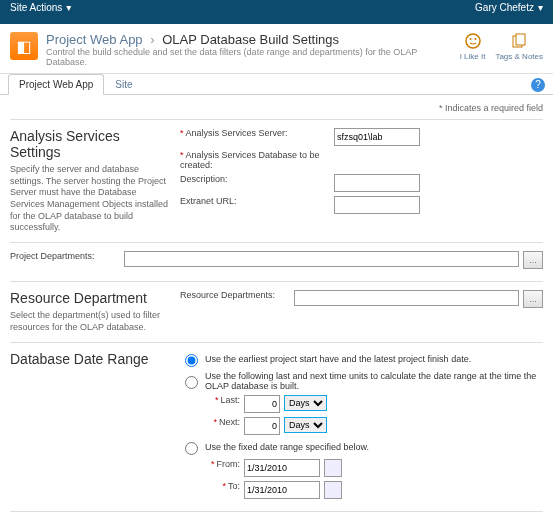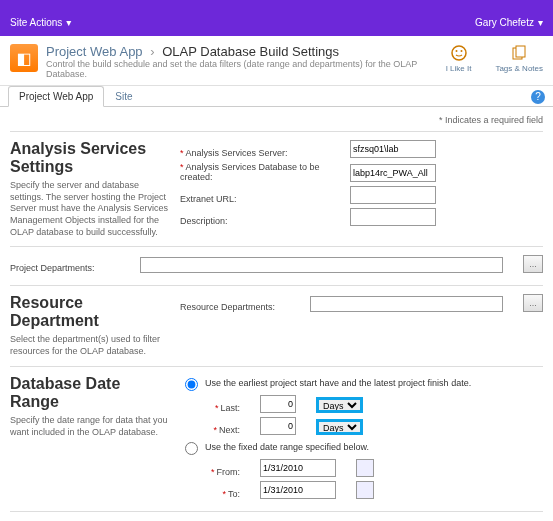--- a/index.html
+++ b/index.html
@@ -1,50 +1,50 @@
 <!DOCTYPE html>
 <html><head>
 <meta charset="utf-8">
 <style>
 body{margin:0;font-family:Tahoma,Verdana,Arial,sans-serif;font-size:10px;color:#333;background:#fff;width:553px}
-.ribbon{background:#6d28d9;color:#fff;display:flex;justify-content:space-between;align-items:flex-end;padding:8px 10px;height:20px}
+.ribbon{background:#0c4a6e;color:#fff;display:flex;justify-content:space-between;align-items:flex-start;padding:2px 10px;height:20px}
 .ribbon span{font-size:10px}
 .chev{font-size:8px;margin-left:4px}
 .hdr{display:flex;align-items:flex-start;padding:8px 10px 6px;border-bottom:1px solid #e0e0e0;background:#fff}
 .app-icon{width:28px;height:28px;background:linear-gradient(#ff9a3c,#ff7a00);border-radius:3px;margin-right:8px;display:flex;align-items:center;justify-content:center;color:#fff;font-size:16px}
 .hdr-main{flex:1}
 .crumb{font-size:13px;color:#5b7a99}
 .crumb .sep{margin:0 4px;color:#999}
 .crumb .leaf{color:#333}
 .sub{font-size:9px;color:#888}
-.hdr-actions{display:flex;gap:24px;align-items:center}
+.hdr-actions{display:flex;gap:10px;align-items:center}
 .act{text-align:center;font-size:8px;color:#5b7a99}
 .act svg{display:block;margin:0 auto 2px}
 .tabs{display:flex;border-bottom:1px solid #ccc;padding:0 8px;position:relative}
 .tab{padding:4px 10px;font-size:10px;color:#5b7a99;border:1px solid transparent;margin-bottom:-1px;cursor:pointer}
 .tab.active{border-color:#ccc #ccc #fff;border-radius:3px 3px 0 0;background:#fff;color:#333}
 .help{position:absolute;right:8px;top:4px;width:14px;height:14px;border-radius:7px;background:#3a8de0;color:#fff;text-align:center;line-height:14px;font-size:10px;cursor:pointer}
 .content{padding:8px 10px}
 .req-note{text-align:right;font-size:9px;color:#666;margin-bottom:6px}
 .sect{display:flex;border-top:1px solid #ddd;padding:8px 0}
 .sect-l{width:160px;padding-right:10px}
-.sect-l .ttl{font-weight:bold;font-size:16px;margin-bottom:4px}
+.sect-l .ttl{font-weight:normal;font-size:14px;margin-bottom:4px}
 .sect-l .desc{font-size:9px;color:#666;line-height:1.3}
 .sect-r{flex:1}
-.fld{display:flex;align-items:flex-end;margin-bottom:4px;gap:20px}
+.fld{display:flex;align-items:flex-start;margin-bottom:4px;gap:4px}
 .lab{width:150px;font-size:9px;color:#444}
 .star{color:#c00;margin-right:2px}
 input[type=text]{border:1px solid #999;font-size:9px;padding:1px 2px;height:14px}
 .inp-m{width:80px}
 .inp-s{width:30px;text-align:right}
 .inp-long{flex:1;height:14px;border:1px solid #999}
 .picker{width:18px;height:16px;border:1px solid #999;background:linear-gradient(#f8f8f8,#e0e0e0);cursor:pointer;font-size:8px;display:flex;align-items:center;justify-content:center}
 .radio-row,.check-row{display:flex;align-items:center;gap:4px;font-size:9px;margin-bottom:4px}
 .sub-flds{margin-left:20px}
-.sel{border:3px solid #0ea5e9;font-size:9px;height:16px}
+.sel{border:1px solid #0ea5e9;font-size:9px;height:16px}
 .date-inp{width:70px}
 .date-btn{width:16px;height:16px;border:1px solid #999;background:#eef;cursor:pointer}
 </style>
 </head>
 <body>
 
 <div class="ribbon">
   <span><span>Site Actions</span><span class="chev">▾</span></span>
   <span><span>Gary Chefetz</span><span class="chev">▾</span></span>
 </div>
@@ -84,37 +84,36 @@
   <div class="tab">Site</div>
   <div class="help">?</div>
 </div>
 
 <div class="content">
   <div class="req-note">* Indicates a required field</div>
 
   <div class="sect">
     <div class="sect-l">
       <div class="ttl">Analysis Services Settings</div>
-      <div class="desc">Specify the server and database settings. The server hosting the Project Server must have the Analysis Services Management Objects installed for the OLAP database to build successfully.</div>
+      <div class="desc">Specify the server and database settings. The server hosting the Project Server must have the Database Services Management Objects installed for the OLAP database to build successfully.</div>
     </div>
     <div class="sect-r">
       <div class="fld">
           <div class="lab"><span class="star">*</span><span>Analysis Services Server:</span></div>
           <input type="text" class="inp-m" value="sfzsq01\lab" style="">
         </div>
       <div class="fld">
           <div class="lab"><span class="star">*</span><span>Analysis Services Database to be created:</span></div>
-          <input type="text" class="inp-m" value="labp14rc_PWA_All" style="">
+        </div>
+      <div class="fld">
+          <div class="lab">Description:</div>
+          <input type="text" class="inp-m" style="">
         </div>
       <div class="fld">
           <div class="lab">Extranet URL:</div>
-          <input type="text" class="inp-m" style="">
-        </div>
-      <div class="fld">
-          <div class="lab">Description:</div>
           <input type="text" class="inp-m" style="">
         </div>
     </div>
   </div>
 
   <div class="sect">
     <div class="sect-r">
       <div class="fld">
           <div class="lab" style="width:110px">Project Departments:</div>
           <div class="inp-long"></div>
@@ -133,26 +132,29 @@
           <div class="lab" style="width:110px">Resource Departments:</div>
           <div class="inp-long"></div>
           <div class="picker">…</div>
         </div>
     </div>
   </div>
 
   <div class="sect">
     <div class="sect-l">
       <div class="ttl">Database Date Range</div>
-      <div class="desc">Specify the date range for data that you want included in the OLAP database.</div>
     </div>
     <div class="sect-r">
       <div class="radio-row">
           <input type="radio" name="dr" checked="" style="">
           <span>Use the earliest project start have and the latest project finish date.</span>
+        </div>
+      <div class="radio-row">
+          <input type="radio" name="dr" style="">
+          <span>Use the following last and next time units to calculate the date range at the time the OLAP database is built.</span>
         </div>
       <div class="sub-flds">
         <div class="fld">
             <div class="lab" style="width:40px;text-align:right"><span class="star">*</span><span>Last:</span></div>
             <input type="text" class="inp-s" value="0" style="">
             <select class="sel"><option>Days</option></select>
           </div>
         <div class="fld">
             <div class="lab" style="width:40px;text-align:right"><span class="star">*</span><span>Next:</span></div>
             <input type="text" class="inp-s" value="0" style="">

